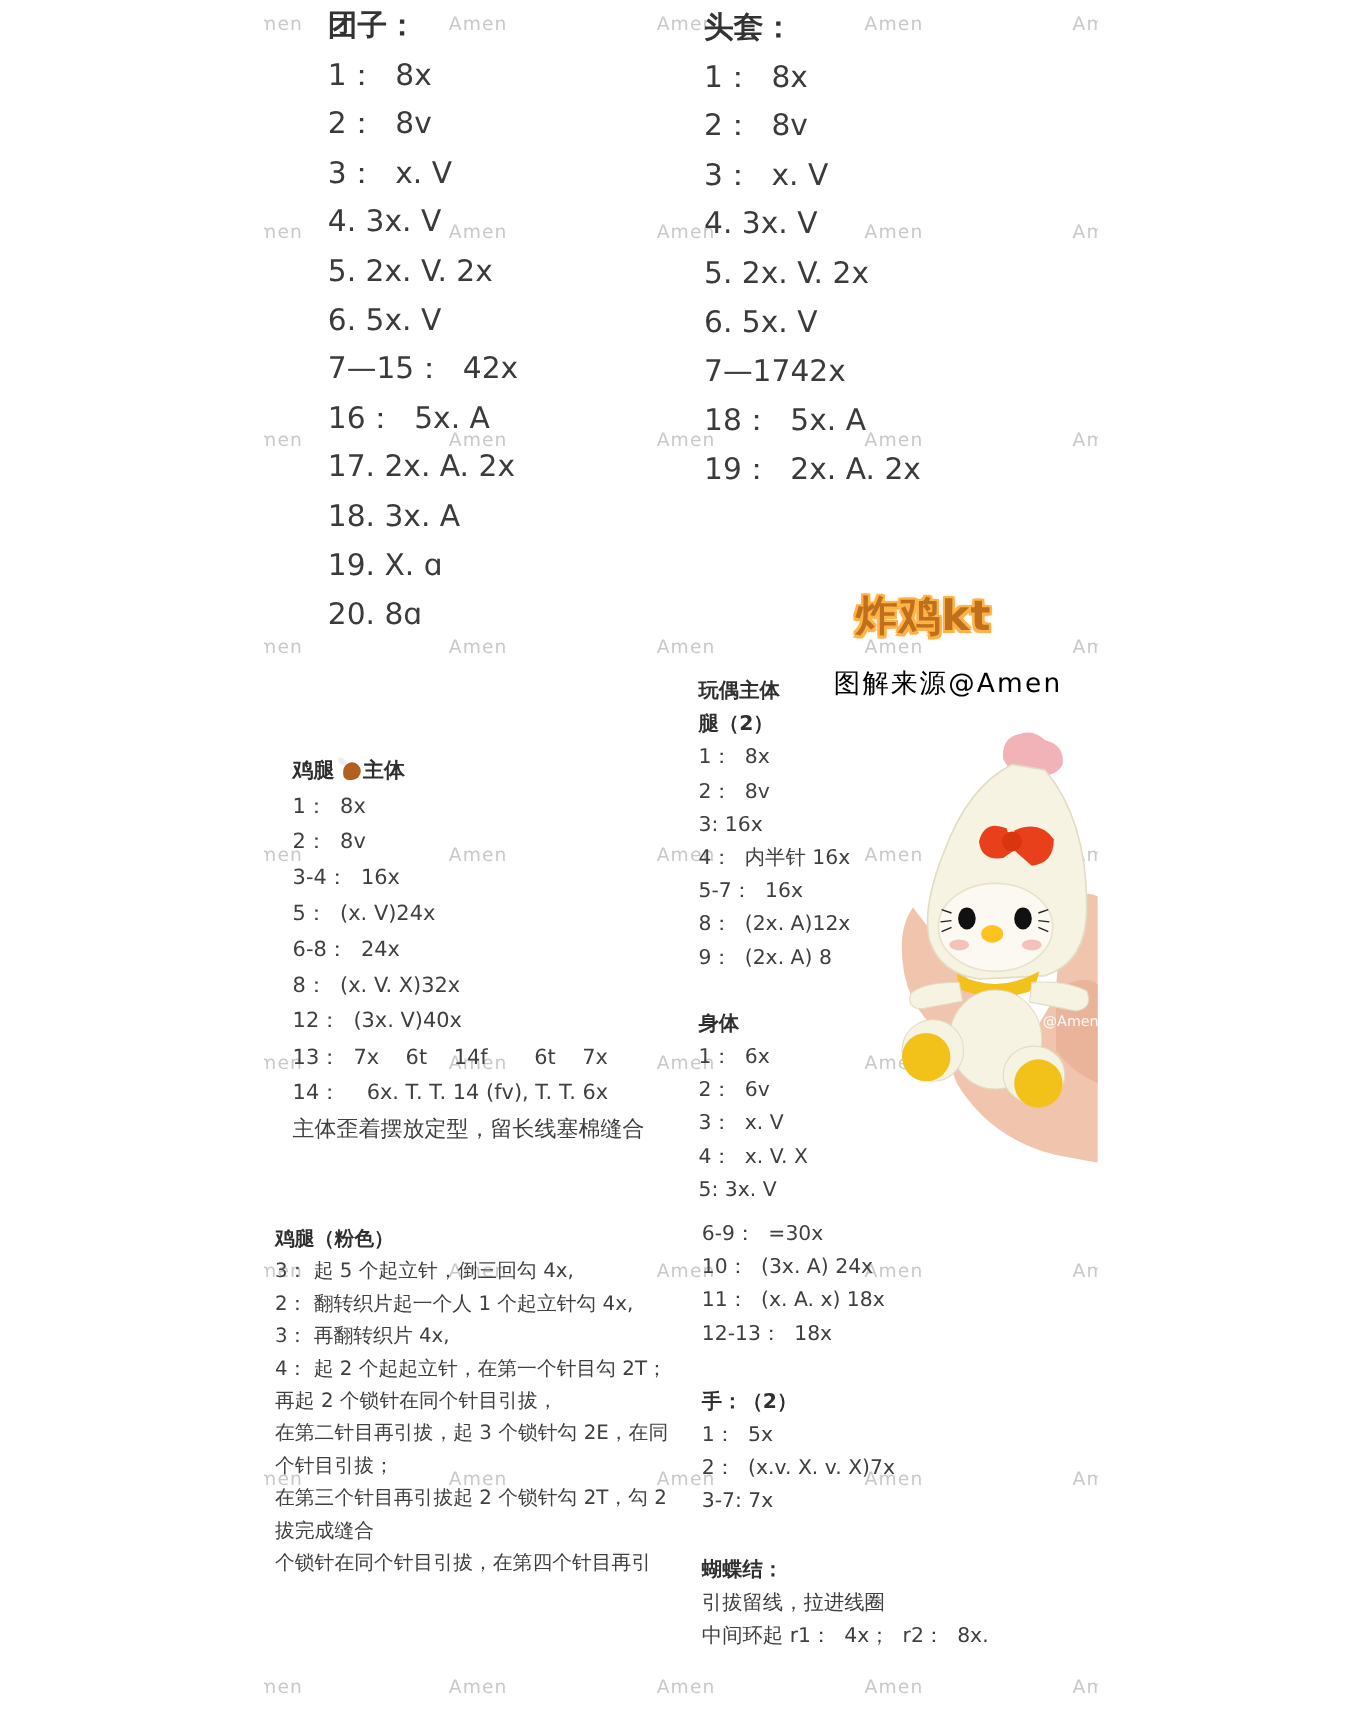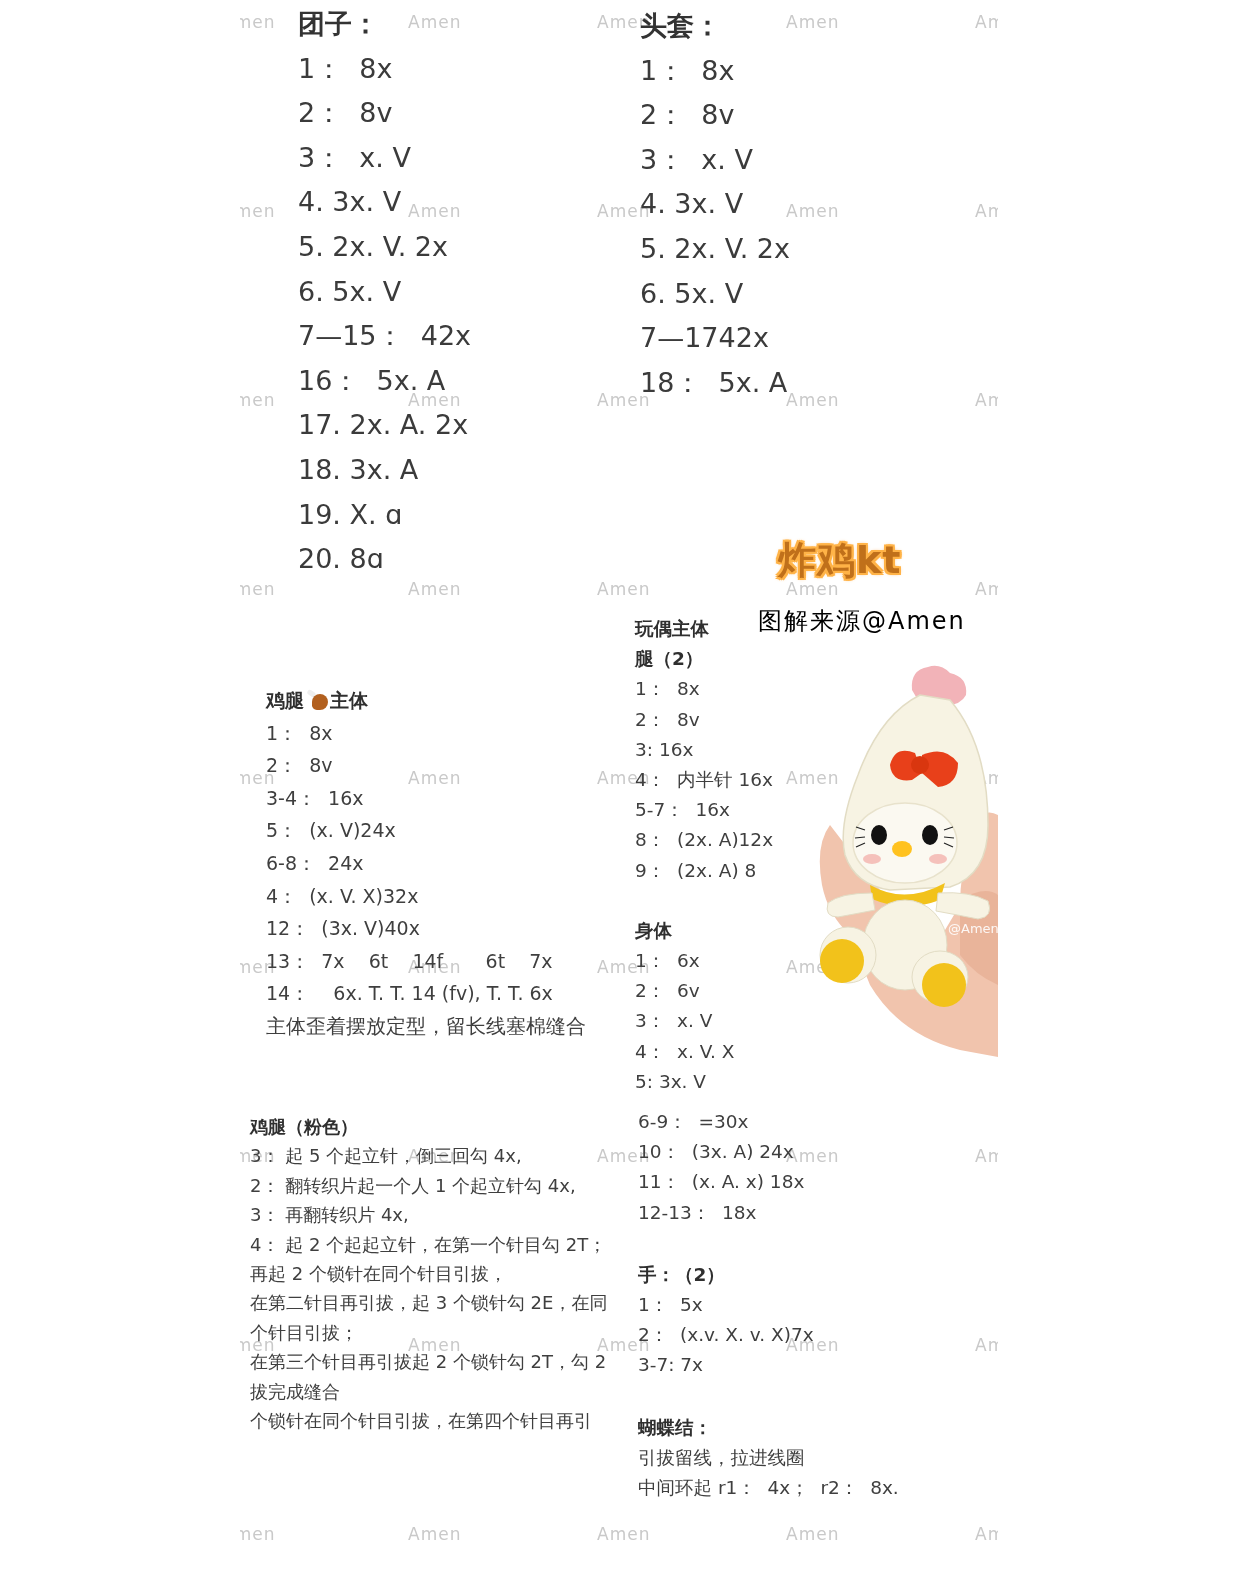--- a/index.html
+++ b/index.html
@@ -112,37 +112,38 @@
   <div class="title">头套：</div>
   <div id="hood-rows">
       <div class="row">1：  8x</div>
       <div class="row">2：  8v</div>
       <div class="row">3：  x. V</div>
       <div class="row">4. 3x. V</div>
       <div class="row">5. 2x. V. 2x</div>
       <div class="row">6. 5x. V</div>
       <div class="row">7—1742x</div>
       <div class="row">18：  5x. A</div>
+      <div class="row">19：  2x. A. 2x</div>
     </div>
 </div>
 
 <div class="badge">炸鸡kt</div>
 <div class="credit">图解来源@Amen</div>
 
 <div class="small" style="left:266px; top:684px;">
   <div class="title">
     <span>鸡腿</span><span class="drumstick"><span class="bone"></span><span class="meat"></span></span><span>主体</span>
   </div>
   <div id="drumstick-rows">
       <div class="row">1：  8x</div>
       <div class="row">2：  8v</div>
       <div class="row">3-4：  16x</div>
       <div class="row">5：  (x. V)24x</div>
       <div class="row">6-8：  24x</div>
-      <div class="row">4：  (x. V. X)32x</div>
+      <div class="row">8：  (x. V. X)32x</div>
       <div class="row">12：  (3x. V)40x</div>
       <div class="row">13：  7x    6t    14f       6t    7x</div>
       <div class="row">14：    6x. T. T. 14 (fv), T. T. 6x</div>
     </div>
   <div class="row" style="font-size:20px;">主体歪着摆放定型，留长线塞棉缝合</div>
 </div>
 
 <div class="leg-block" style="left:250px; top:1112px;">
   <div class="title">鸡腿（粉色）</div>
   <div id="pink-lines">

